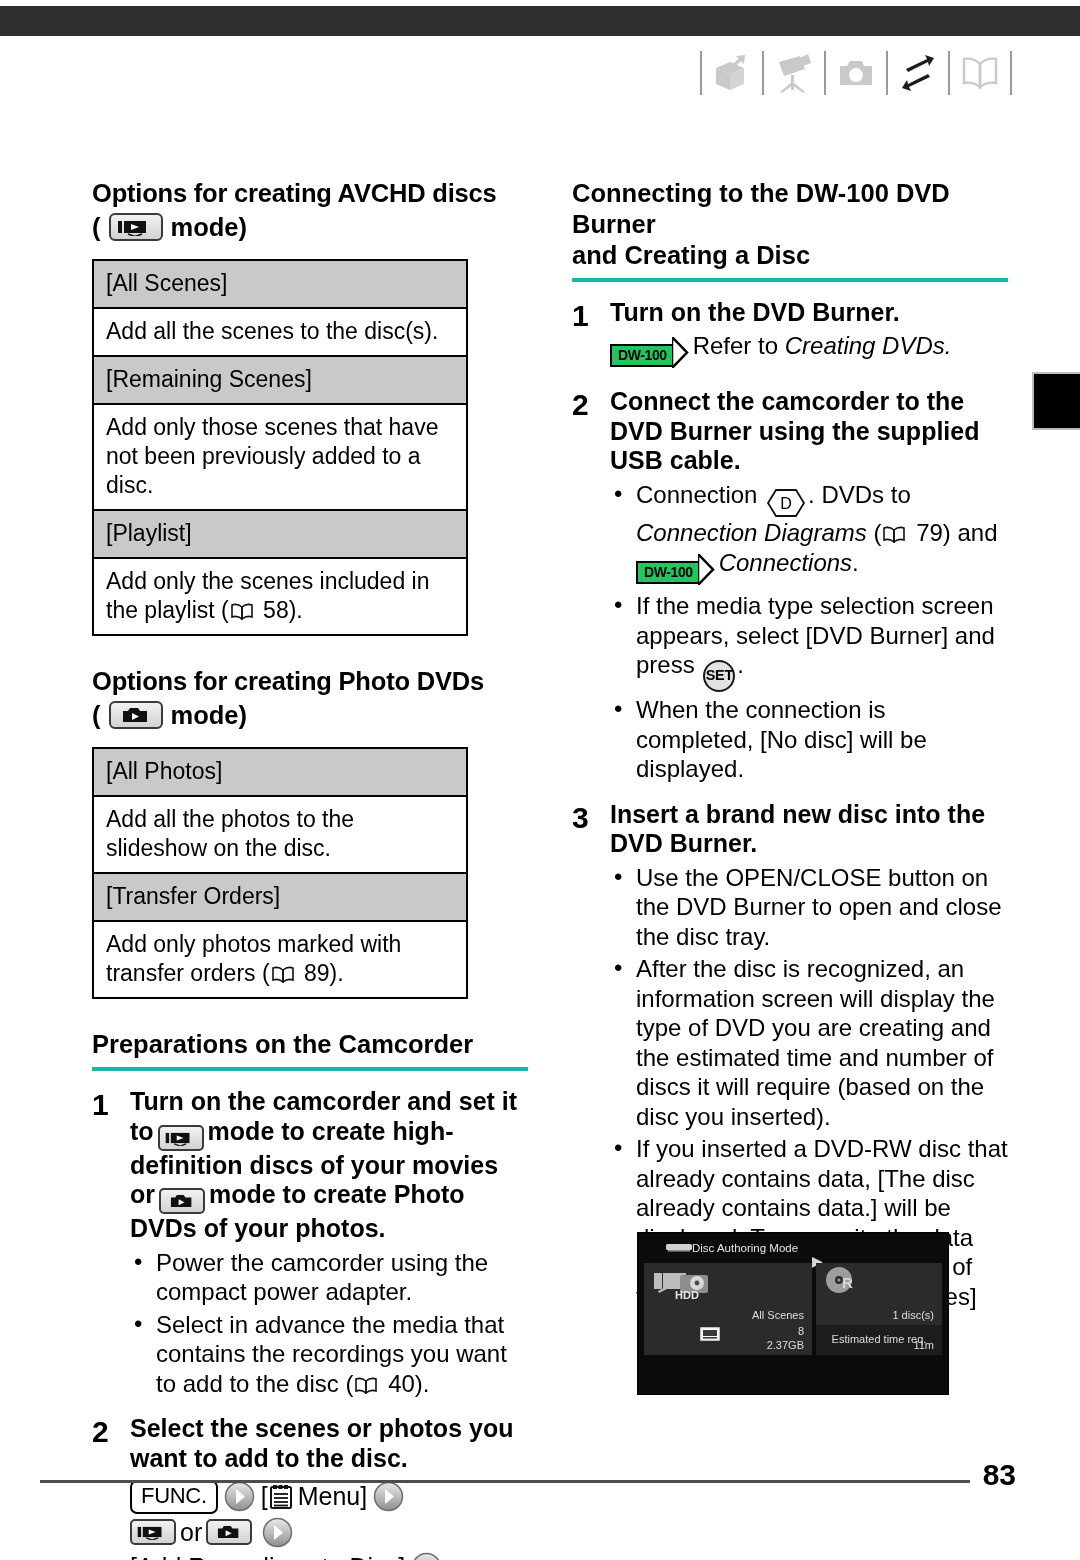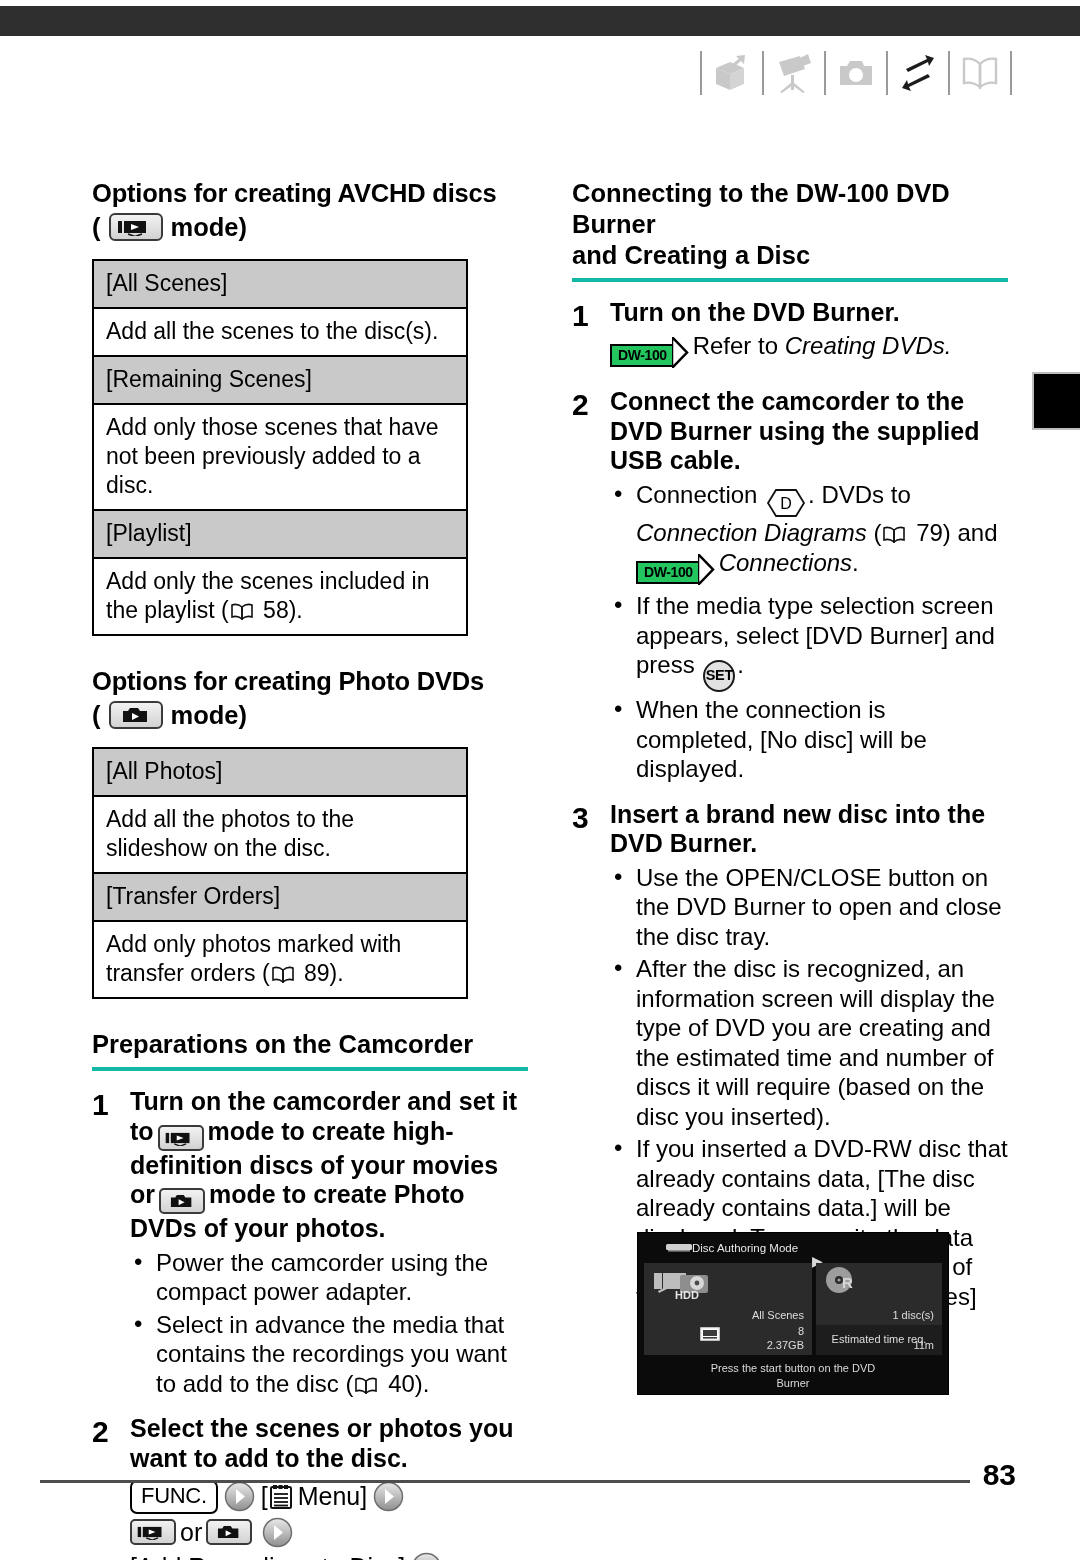--- a/index.html
+++ b/index.html
@@ -564,20 +564,16 @@
         </span>
         <span class="lbl-r" style="bottom:4px;">1 disc(s)</span>
       </div>
       <div class="p-bot row-b">
         <span class="lbl-c" style="top:8px;">Estimated time req.</span>
         <span class="lbl-r" style="top:14px;">11m</span>
       </div>
     </div>
   </div>
 
-  <div class="shot-foot">
-    <span>Press the start button on the DVD</span><br>
-    <span>Burner</span>
-  </div>
 </div>
 
 <div class="foot-rule"></div>
 <div class="pageno">83</div>
 
 </body></html>

